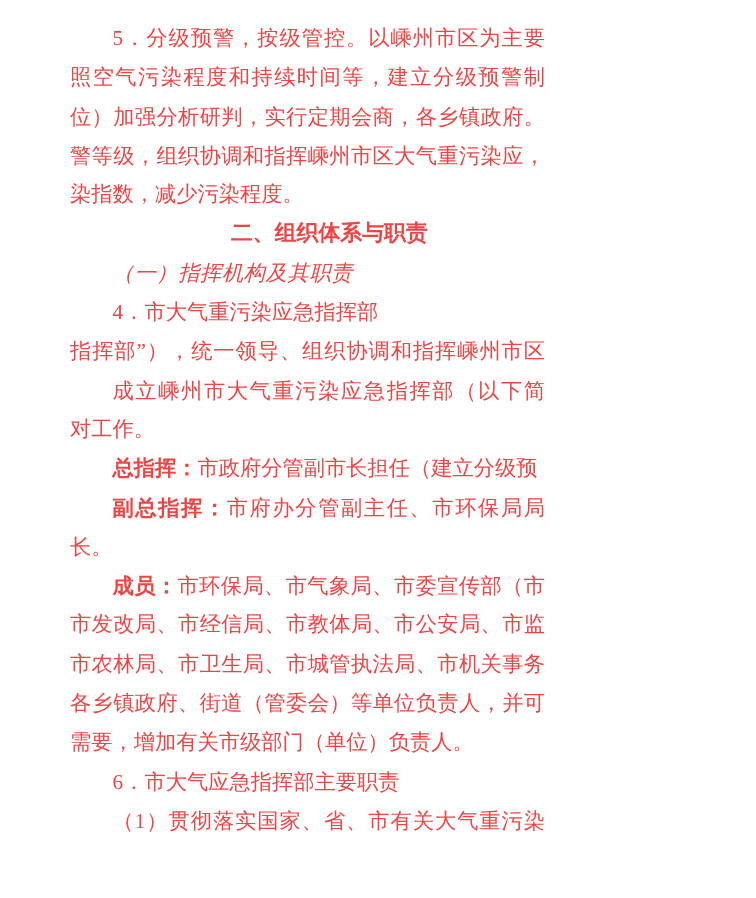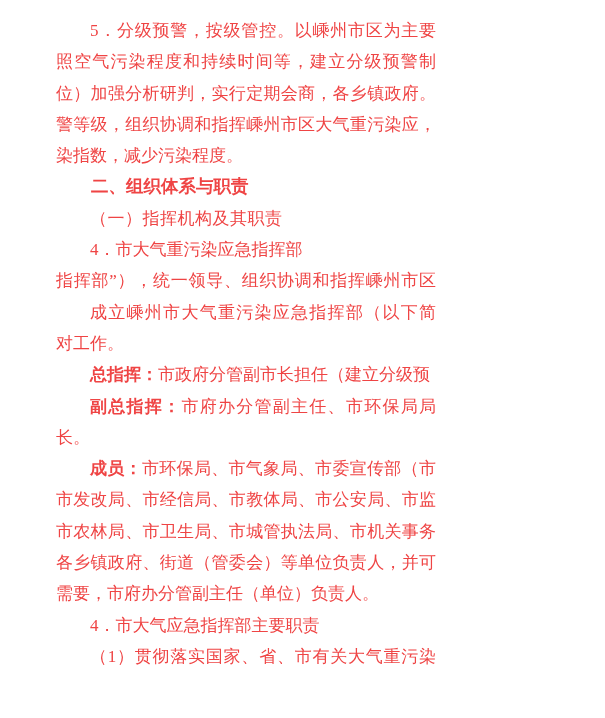--- a/index.html
+++ b/index.html
@@ -32,23 +32,24 @@
   .j {
     text-align: justify;
     text-align-last: justify;
     text-justify: inter-character;
   }
   
   .hd {
     font-family: Liberation Serif, serif;
     font-weight: bold;
     font-size: 17.5px;
+    text-align: center;
   }
   
-  .kai { letter-spacing: 0.5px; }
+  .kai { letter-spacing: 0.5px; font-style: italic; }
   
   .lbl {
     font-family: "Liberation Sans", "DejaVu Sans", sans-serif;
     font-weight: bold;
   }
 </style>
 </head>
 <body>
 
 <div class="page">
@@ -74,17 +75,17 @@
     <span class="lbl">副总指挥：</span><span>市府办分管副主任、市环保局局长、市气象局局</span>
   </div>
   <div class="ln">长。</div>
 
   <div class="ln ind j">
     <span class="lbl">成员：</span><span>市环保局、市气象局、市委宣传部（市政府新闻办）、</span>
   </div>
   <div class="ln j">市发改局、市经信局、市教体局、市公安局、市监察局、市财政</div>
   <div class="ln j">市农林局、市卫生局、市城管执法局、市机关事务局、市电力局，</div>
   <div class="ln j">各乡镇政府、街道（管委会）等单位负责人，并可根据应对工作</div>
-  <div class="ln">需要，市府办分管副主任（单位）负责人。</div>
+  <div class="ln">需要，增加有关市级部门（单位）负责人。</div>
 
-  <div class="ln ind">4．市大气应急指挥部主要职责</div>
+  <div class="ln ind">6．市大气应急指挥部主要职责</div>
   <div class="ln ind j">（1）贯彻落实国家、省、市有关大气重污染防治和应对工</div>
 </div>
 
 </body></html>

